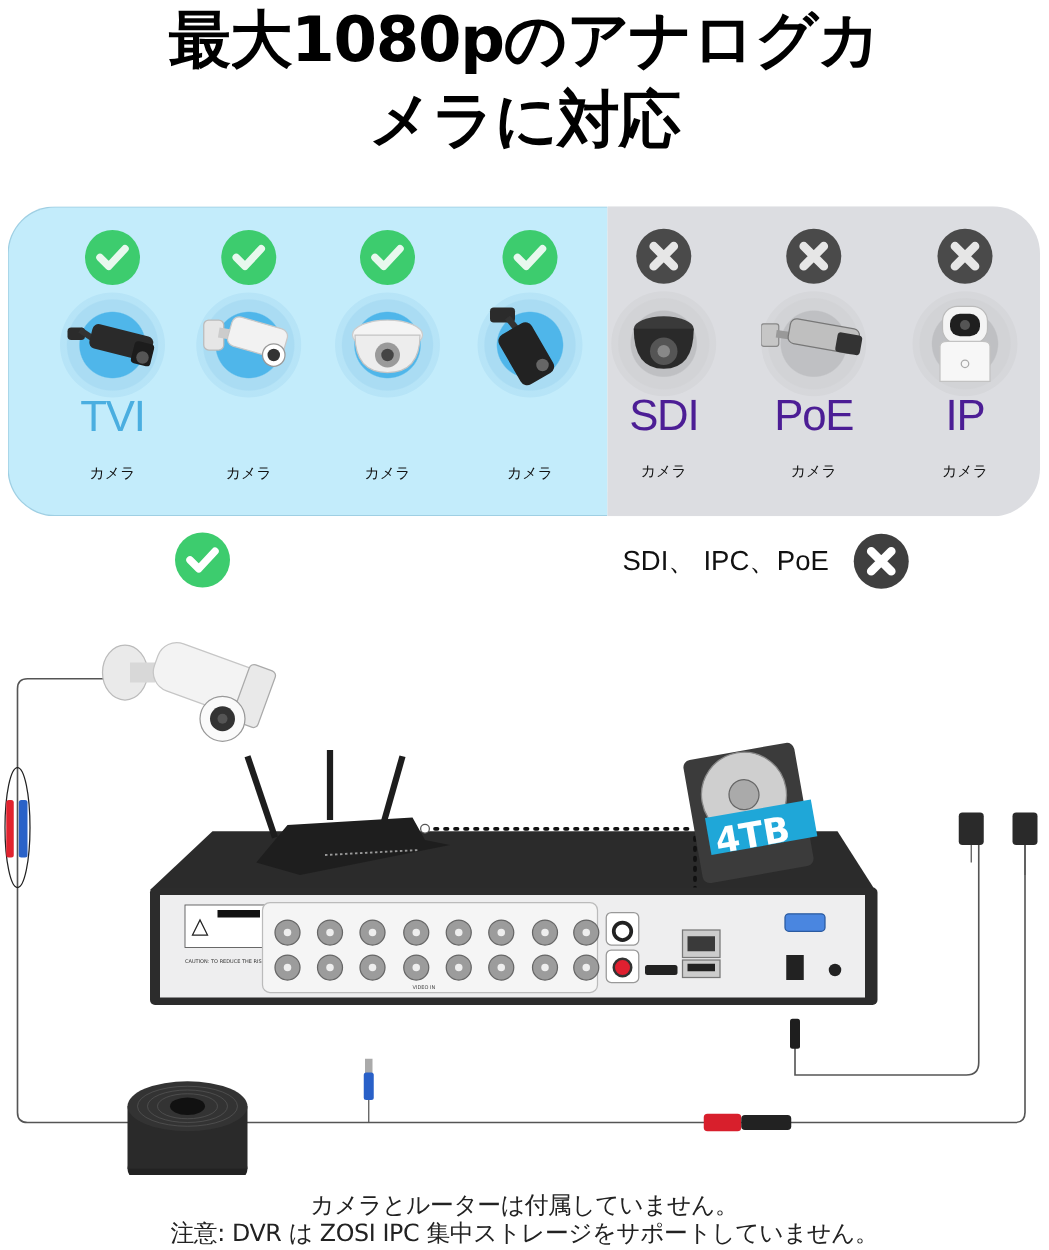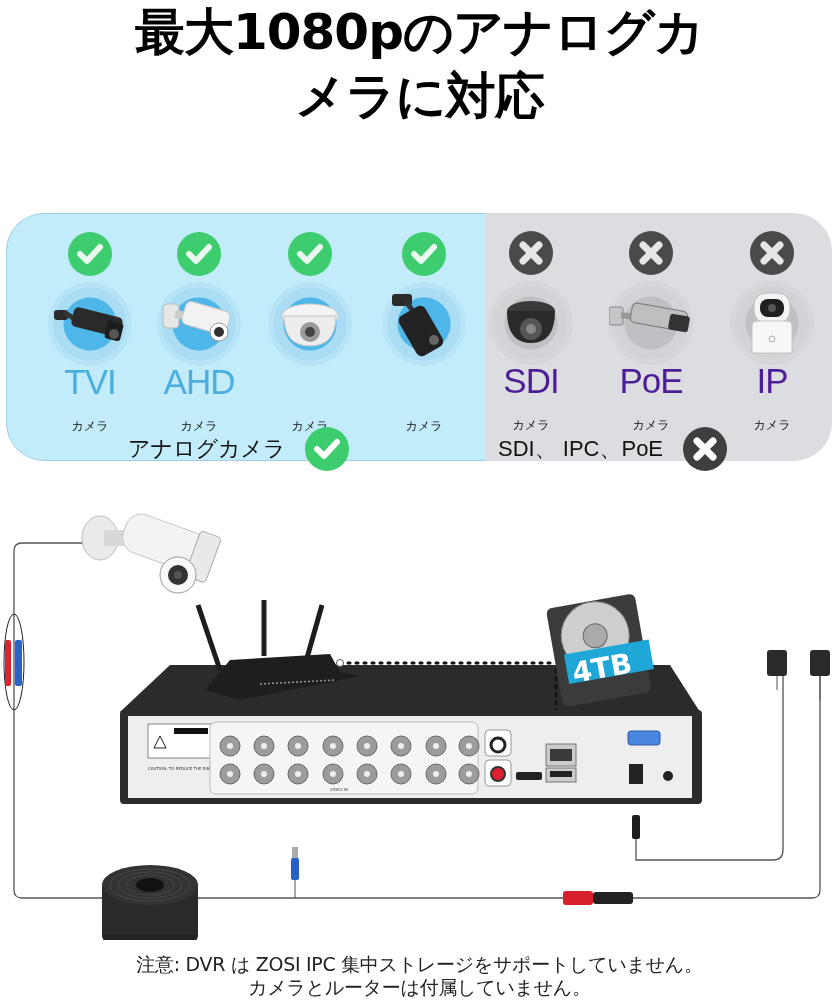--- a/index.html
+++ b/index.html
@@ -8,21 +8,21 @@
 
   .headline {
     position: absolute; left: 0; top: 0; width: 839px; text-align: center;
     font-family: "DejaVu Sans", sans-serif; font-weight: bold; font-size: 50px;
     line-height: 60px; letter-spacing: -1px; color: #000;
   }
   .headline .l1 { position: absolute; top: 2px; left: 0; width: 100%; }
   .headline .l2 { position: absolute; top: 66px; left: 0; width: 100%; }
 
   
-  .panel { position: absolute; left: 6px; top: 165px; width: 826px; height: 248px; border-radius: 21px; overflow: hidden; margin-top: 48px; }
+  .panel { position: absolute; left: 6px; top: 165px; width: 826px; height: 248px; border-radius: 21px; overflow: hidden; }
   .panel .supported { position: absolute; left: 0; top: 0; width: 480px; height: 100%; background: #c3ecfb; border: 1px solid #9fcfe3; border-radius: 38px 0 0 38px; border-right: none; }
   .panel .unsupported { position: absolute; left: 480px; top: 0; width: 346px; height: 100%; background: #dcdde1; border-radius: 0 38px 38px 0; }
 
   .cam { position: absolute; top: 0; width: 110px; height: 248px; text-align: center; }
   .badge { position: absolute; left: 50%; top: 18px; width: 44px; height: 44px; margin-left: -22px; border-radius: 50%; }
   .badge.ok { background: #3dcc6e; }
   .badge.no { background: #4a4a4a; }
   .badge svg { position: absolute; left: 0; top: 0; }
   .halo { position: absolute; left: 50%; top: 68px; width: 84px; height: 84px; margin-left: -42px; border-radius: 50%; }
   .halo.blue { background: radial-gradient(circle, #4fb6ea 0 26px, #aadcf3 27px 36px, rgba(170,220,243,0.5) 37px 42px, transparent 43px); }
@@ -79,21 +79,20 @@
       </div>
       <div class="halo blue">
         <svg width="84" height="84" viewBox="0 0 84 84">
           <rect x="6" y="22" width="16" height="24" rx="4" fill="#e6e6e6" stroke="#bbb"></rect>
           <path d="M18 32 L30 34" stroke="#ccc" stroke-width="8"></path>
           <rect x="26" y="24" width="46" height="24" rx="6" fill="#f2f2f2" stroke="#c8c8c8" transform="rotate(16 49 36)"></rect>
           <circle cx="62" cy="50" r="9" fill="#fff" stroke="#999"></circle>
           <circle cx="62" cy="50" r="5" fill="#333"></circle>
         </svg>
       </div>
-      <div class="cam-type blue">AHD</div>
       <div class="cam-sub">カメラ</div>
     </div>
 
     <div class="cam" style="left:248px">
       <div class="badge ok">
         <svg width="44" height="44" viewBox="0 0 44 44">
             <path d="M12 22 L19 29 L32 15" stroke="#e8f8ee" stroke-width="6" fill="none" stroke-linecap="round" stroke-linejoin="round"></path>
           </svg>
       </div>
       <div class="halo blue">
@@ -178,21 +177,20 @@
           <circle cx="42" cy="58" r="3" fill="none" stroke="#aaa"></circle>
         </svg>
       </div>
       <div class="cam-type gray">IP</div>
       <div class="cam-sub">カメラ</div>
     </div>
   </div>
 </div>
 
 <div class="legend-row" style="left:128px">
-  <span class="txt">アナログカメラ</span>
   <span class="legend-badge" style="background:#3dcc6e;margin-left:12px">
     <svg width="44" height="44" viewBox="0 0 44 44" style="position:absolute;left:0;top:0">
         <path d="M12 22 L19 29 L32 15" stroke="#fff" stroke-width="6" fill="none" stroke-linecap="round" stroke-linejoin="round"></path>
       </svg>
   </span>
 </div>
 <div class="legend-row" style="left:498px; font-family:'Liberation Sans', sans-serif">
   <span class="txt">SDI、 IPC、PoE</span>
   <span class="legend-badge" style="background:#3f3f3f;margin-left:14px">
     <svg width="44" height="44" viewBox="0 0 44 44" style="position:absolute;left:0;top:0">
@@ -334,15 +332,15 @@
     <rect x="292" y="847" width="6" height="12" fill="#aaa"></rect>
     <rect x="291" y="858" width="8" height="22" rx="2" fill="#2960c8"></rect>
     <line x1="295" y1="880" x2="295" y2="898" stroke="#555"></line>
 
     <rect x="563" y="891" width="30" height="14" rx="3" fill="#d81f2c"></rect>
     <rect x="593" y="892" width="40" height="12" rx="3" fill="#222"></rect>
   </svg>
 </div>
 
 <div class="notice">
+  <div>カメラとルーターは付属していません。</div>
   <div>注意: DVR は ZOSI IPC 集中ストレージをサポートしていません。</div>
-  <div>カメラとルーターは付属していません。</div>
 </div>
 
 </body></html>

